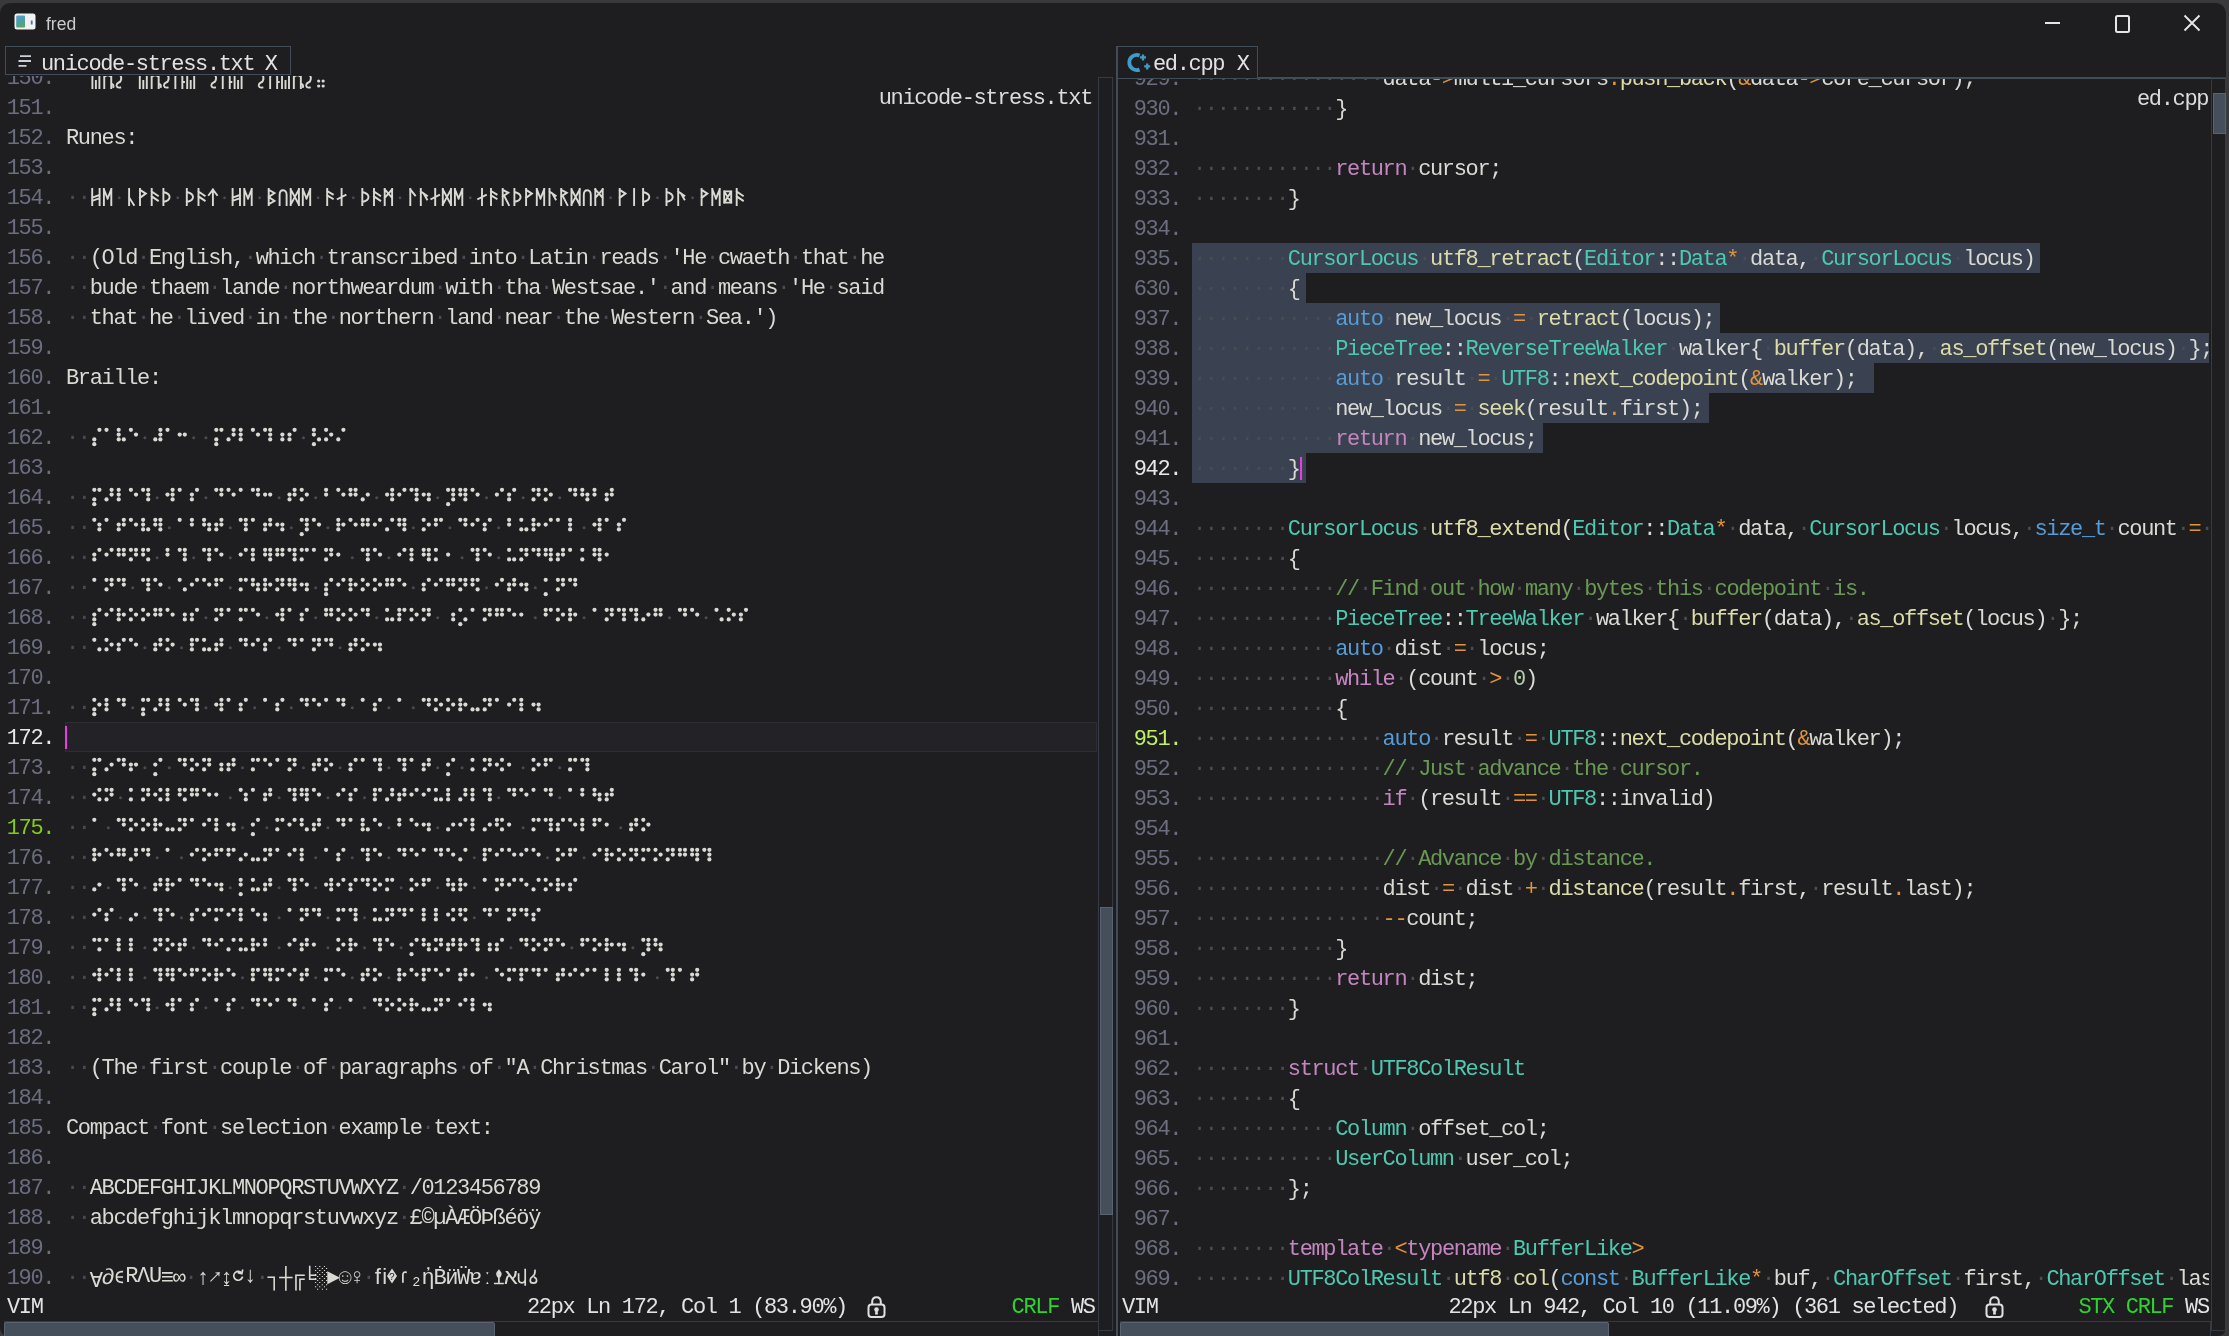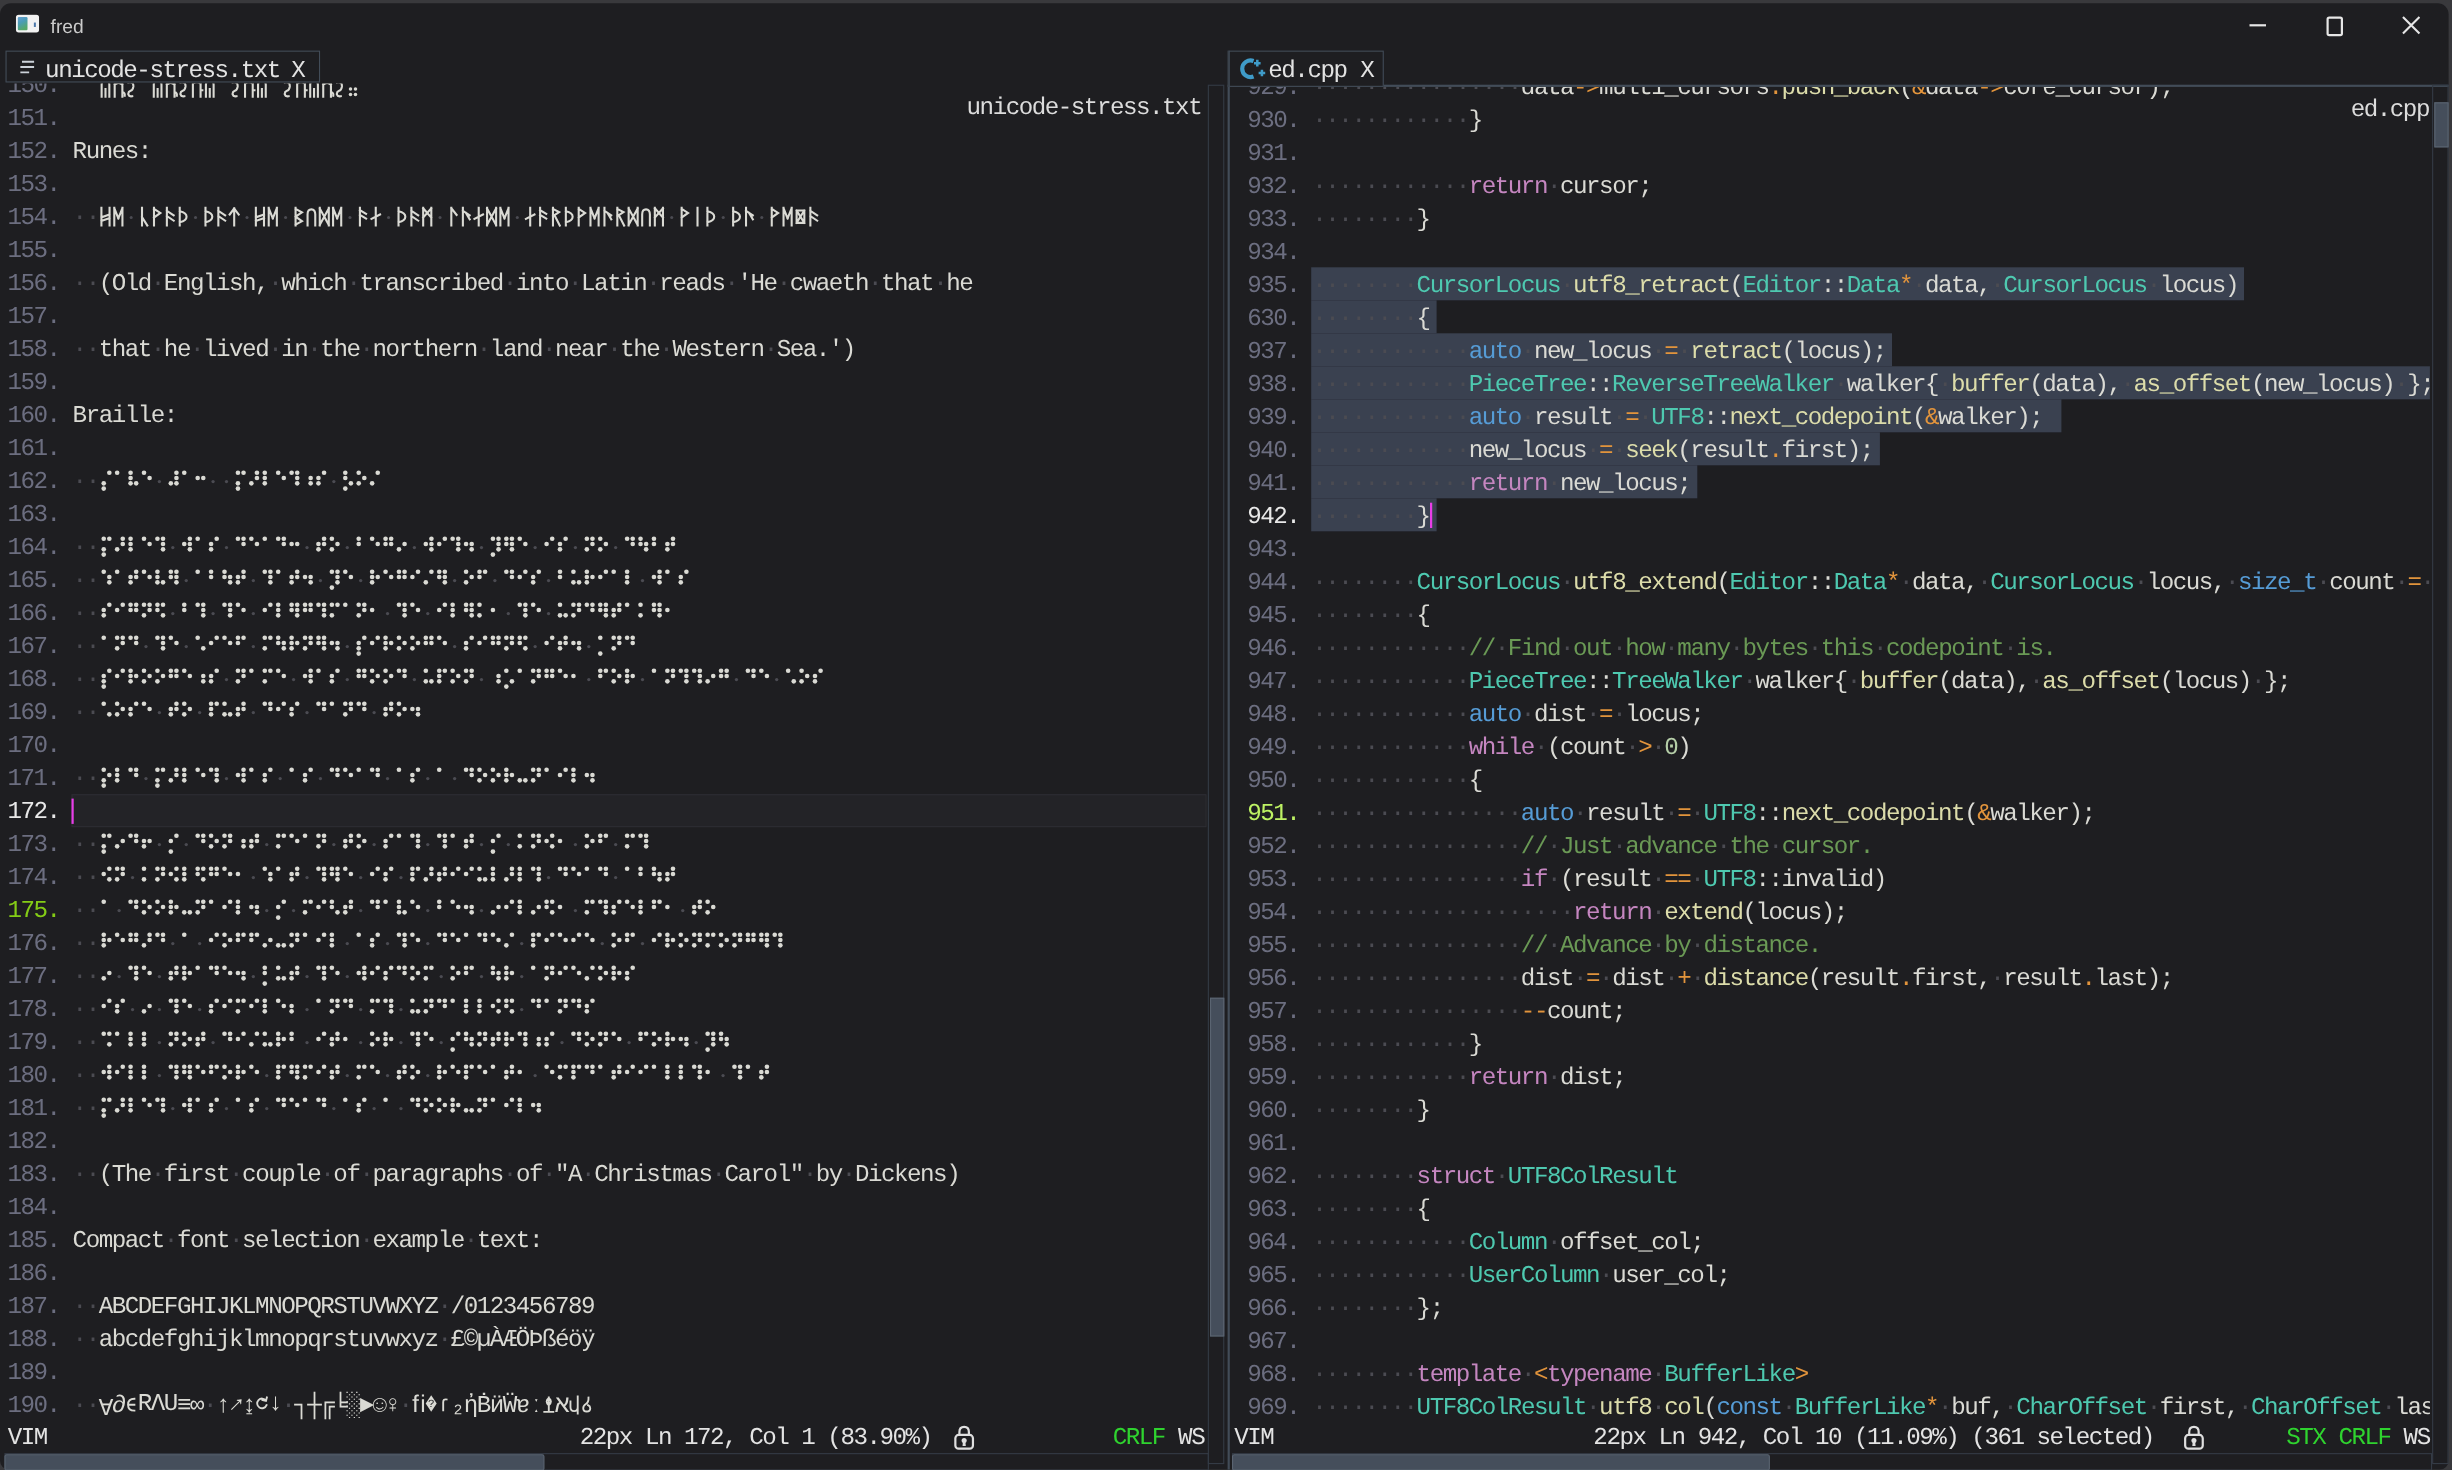--- a/index.html
+++ b/index.html
@@ -117,20 +117,21 @@
         <path d="M3.2,0 V16 M3.2,0.9 L9,4.6 L3.2,8.8" transform="translate(608.40,7)"></path>
         <path d="M2.2,16 V0 M9.6,16 V0 M2.2,0.3 L5.9,9.5 M9.6,0.3 L5.9,9.5" transform="translate(620.10,7)"></path>
         <path d="M2.4,2.4 H9.4 V13.6 H2.4 Z M2.4,2.4 L9.4,13.6 M9.4,2.4 L2.4,13.6" transform="translate(631.80,7)"></path>
         <path d="M3.2,0 V16 M3.2,2.6 L9.4,6.8 M3.2,7.4 L9.4,11.6" transform="translate(643.50,7)"></path>
       </g>
     </svg>
 <div class="mono abs" style="left:6.75px;top:138.24px;color:#6c6e80">155.</div>
 <div class="mono abs" style="left:6.75px;top:168.24px;color:#6c6e80">156.</div>
 <div class="mono abs" style="left:66.00px;top:168.24px"><i class="d">··</i>(Old<i class="d">·</i>English,<i class="d">·</i>which<i class="d">·</i>transcribed<i class="d">·</i>into<i class="d">·</i>Latin<i class="d">·</i>reads<i class="d">·</i>'He<i class="d">·</i>cwaeth<i class="d">·</i>that<i class="d">·</i>he</div>
 <div class="mono abs" style="left:6.75px;top:198.24px;color:#6c6e80">157.</div>
+<div class="mono abs" style="left:66.00px;top:198.24px"><i class="d">··</i>bude<i class="d">·</i>thaem<i class="d">·</i>lande<i class="d">·</i>northweardum<i class="d">·</i>with<i class="d">·</i>tha<i class="d">·</i>Westsae.'<i class="d">·</i>and<i class="d">·</i>means<i class="d">·</i>'He<i class="d">·</i>said</div>
 <div class="mono abs" style="left:6.75px;top:228.24px;color:#6c6e80">158.</div>
 <div class="mono abs" style="left:66.00px;top:228.24px"><i class="d">··</i>that<i class="d">·</i>he<i class="d">·</i>lived<i class="d">·</i>in<i class="d">·</i>the<i class="d">·</i>northern<i class="d">·</i>land<i class="d">·</i>near<i class="d">·</i>the<i class="d">·</i>Western<i class="d">·</i>Sea.')</div>
 <div class="mono abs" style="left:6.75px;top:258.24px;color:#6c6e80">159.</div>
 <div class="mono abs" style="left:6.75px;top:288.24px;color:#6c6e80">160.</div>
 <div class="mono abs" style="left:66.00px;top:288.24px">Braille:</div>
 <div class="mono abs" style="left:6.75px;top:318.24px;color:#6c6e80">161.</div>
 <div class="mono abs" style="left:6.75px;top:348.24px;color:#6c6e80">162.</div>
 <div class="mono abs" style="left:66.00px;top:348.24px"><i class="d">··</i></div>
 <svg style="position:absolute;left:89.70px;top:346.10px" width="260" height="30" viewBox="0 0 260 30">
       <g fill="#dadad4">
@@ -2135,21 +2136,20 @@
 <div class="mono abs" style="left:75.00px;top:586.14px"><i class="d">············</i><span class="k">while</span><i class="d">·</i>(count<i class="d">·</i><span class="o">&gt;</span><i class="d">·</i><span class="n">0</span>)</div>
 <div class="mono abs" style="left:15.75px;top:616.14px;color:#6c6e80">950.</div>
 <div class="mono abs" style="left:75.00px;top:616.14px"><i class="d">············</i>{</div>
 <div class="mono abs" style="left:15.75px;top:646.14px;color:#bef264">951.</div>
 <div class="mono abs" style="left:75.00px;top:646.14px"><i class="d">················</i><span class="b">auto</span><i class="d">·</i>result<i class="d">·</i><span class="o">=</span><i class="d">·</i><span class="t">UTF8</span>::<span class="f">next_codepoint</span>(<span class="o">&amp;</span>walker);</div>
 <div class="mono abs" style="left:15.75px;top:676.14px;color:#6c6e80">952.</div>
 <div class="mono abs" style="left:75.00px;top:676.14px"><i class="d">················</i><span class="c">//<i class="d">·</i>Just<i class="d">·</i>advance<i class="d">·</i>the<i class="d">·</i>cursor.</span></div>
 <div class="mono abs" style="left:15.75px;top:706.14px;color:#6c6e80">953.</div>
 <div class="mono abs" style="left:75.00px;top:706.14px"><i class="d">················</i><span class="k">if</span><i class="d">·</i>(result<i class="d">·</i><span class="o">==</span><i class="d">·</i><span class="t">UTF8</span>::invalid)</div>
 <div class="mono abs" style="left:15.75px;top:736.14px;color:#6c6e80">954.</div>
-<div class="mono abs" style="left:75.00px;top:736.14px"><i class="d">····················</i><span class="k">return</span><i class="d">·</i><span class="f">extend</span>(locus);</div>
 <div class="mono abs" style="left:15.75px;top:766.14px;color:#6c6e80">955.</div>
 <div class="mono abs" style="left:75.00px;top:766.14px"><i class="d">················</i><span class="c">//<i class="d">·</i>Advance<i class="d">·</i>by<i class="d">·</i>distance.</span></div>
 <div class="mono abs" style="left:15.75px;top:796.14px;color:#6c6e80">956.</div>
 <div class="mono abs" style="left:75.00px;top:796.14px"><i class="d">················</i>dist<i class="d">·</i><span class="o">=</span><i class="d">·</i>dist<i class="d">·</i><span class="o">+</span><i class="d">·</i><span class="f">distance</span>(result<span class="o">.</span>first,<i class="d">·</i>result<span class="o">.</span>last);</div>
 <div class="mono abs" style="left:15.75px;top:826.14px;color:#6c6e80">957.</div>
 <div class="mono abs" style="left:75.00px;top:826.14px"><i class="d">················</i><span class="o">--</span>count;</div>
 <div class="mono abs" style="left:15.75px;top:856.14px;color:#6c6e80">958.</div>
 <div class="mono abs" style="left:75.00px;top:856.14px"><i class="d">············</i>}</div>
 <div class="mono abs" style="left:15.75px;top:886.14px;color:#6c6e80">959.</div>
 <div class="mono abs" style="left:75.00px;top:886.14px"><i class="d">············</i><span class="k">return</span><i class="d">·</i>dist;</div>

